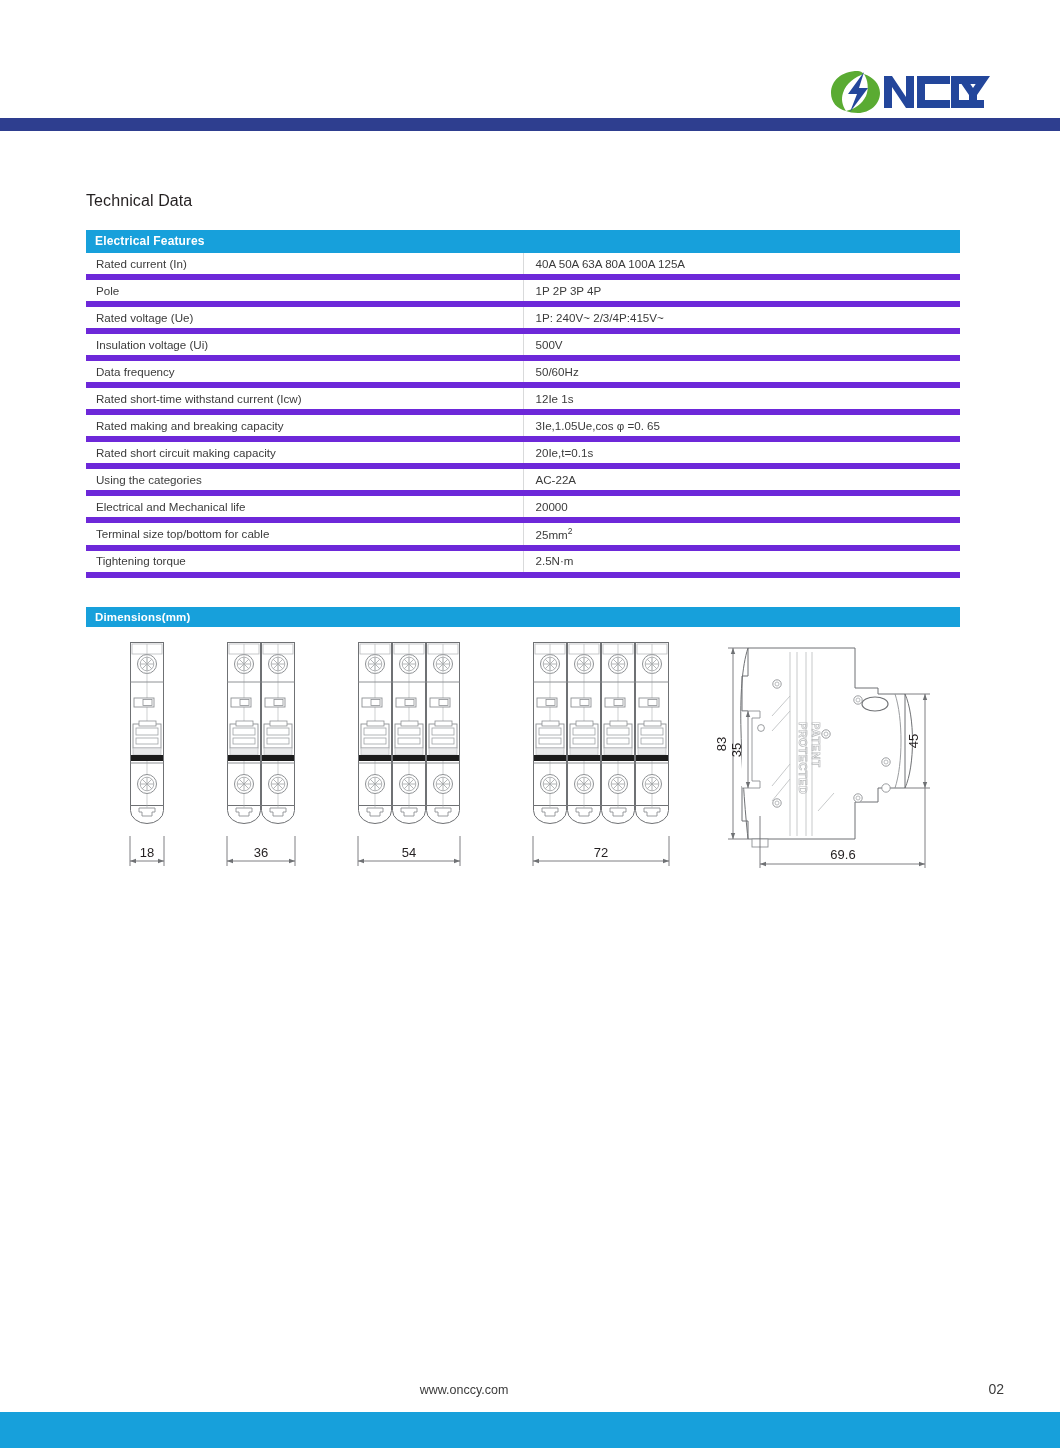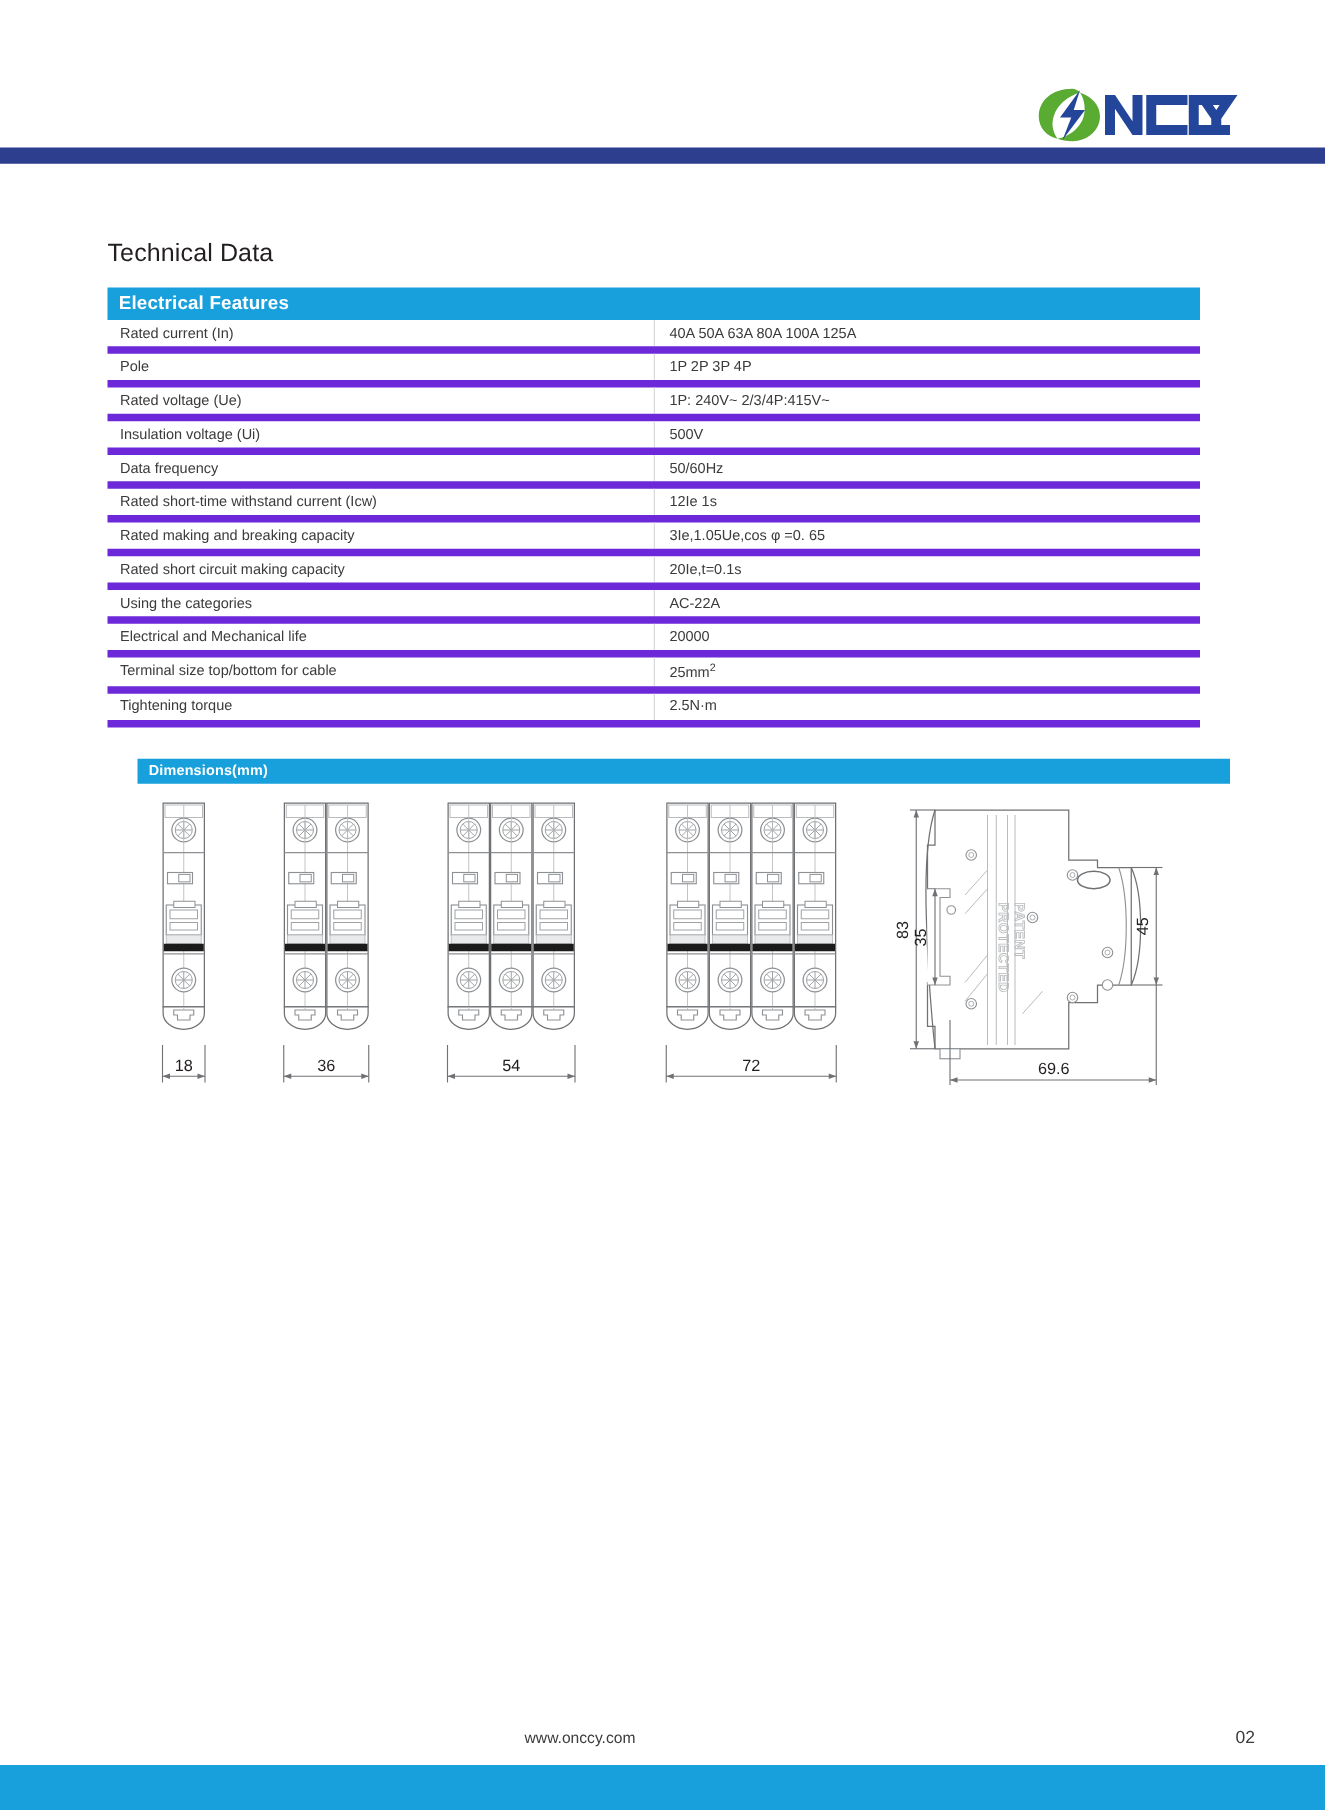--- a/index.html
+++ b/index.html
@@ -45,39 +45,39 @@
   #page {
     position: absolute;
     left: 0; top: 131px;
     width: 1060px;
   }
 
   .section-title {
     position: absolute;
     left: 86px;
     top: 61px;
-    font-size: 20px;
+    font-size: 16px;
     font-weight: 400;
     color: #231f20;
     letter-spacing: .1px;
   }
 
   
   #tech-table {
     position: absolute;
     left: 86px;
     top: 99px;
     width: 874px;
     border-collapse: collapse;
     table-layout: fixed;
   }
   #tech-table .band-head th {
     background: #17a0db;
     color: #ffffff;
-    font-size: 15px;
+    font-size: 12px;
     font-weight: bold;
     text-align: left;
     padding: 4px 0 5px 9px;
     letter-spacing: .15px;
     border: none;
   }
   #tech-table td {
     font-size: 11.6px;
     color: #3b3b3b;
     border-bottom: 6px solid #6d28d9;
@@ -104,21 +104,20 @@
     width: 874px;
     height: 20px;
     background: #17a0db;
     color: #ffffff;
     font-size: 11.5px;
     font-weight: bold;
     line-height: 20px;
     padding-left: 9px;
     box-sizing: border-box;
     letter-spacing: .15px;
-    margin-left: 24px;
   }
 
   
   #drawings {
     position: absolute;
     left: 0;
     top: 505px;
     width: 1060px;
     height: 260px;
   }

